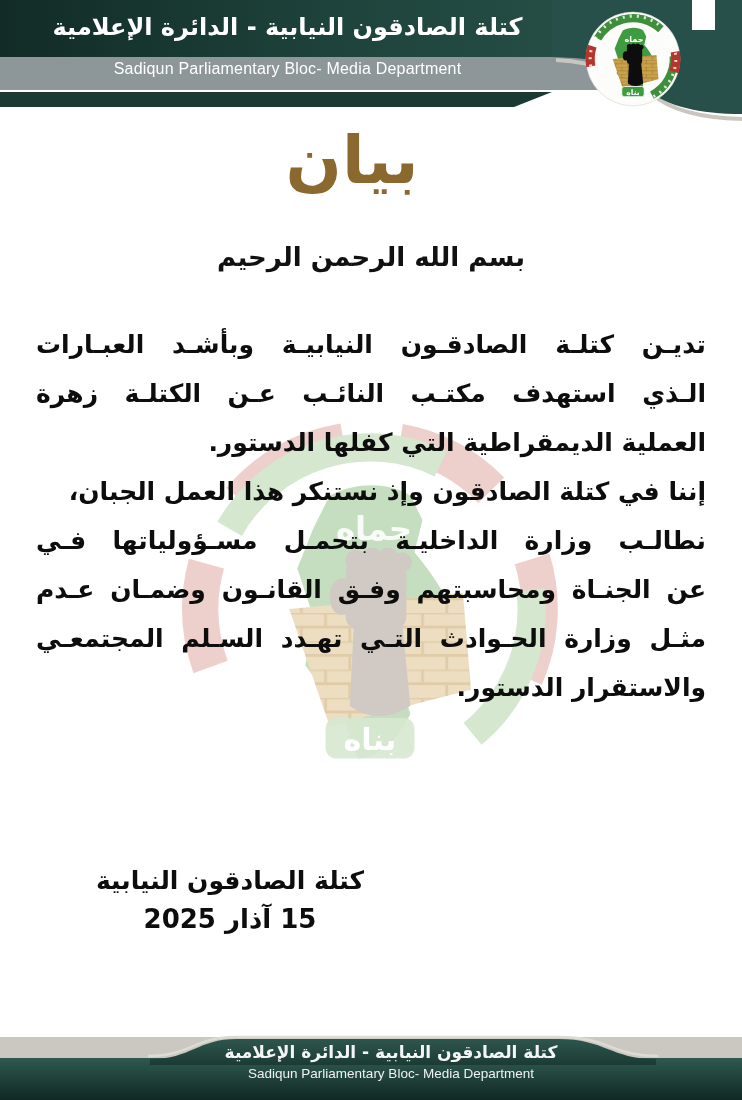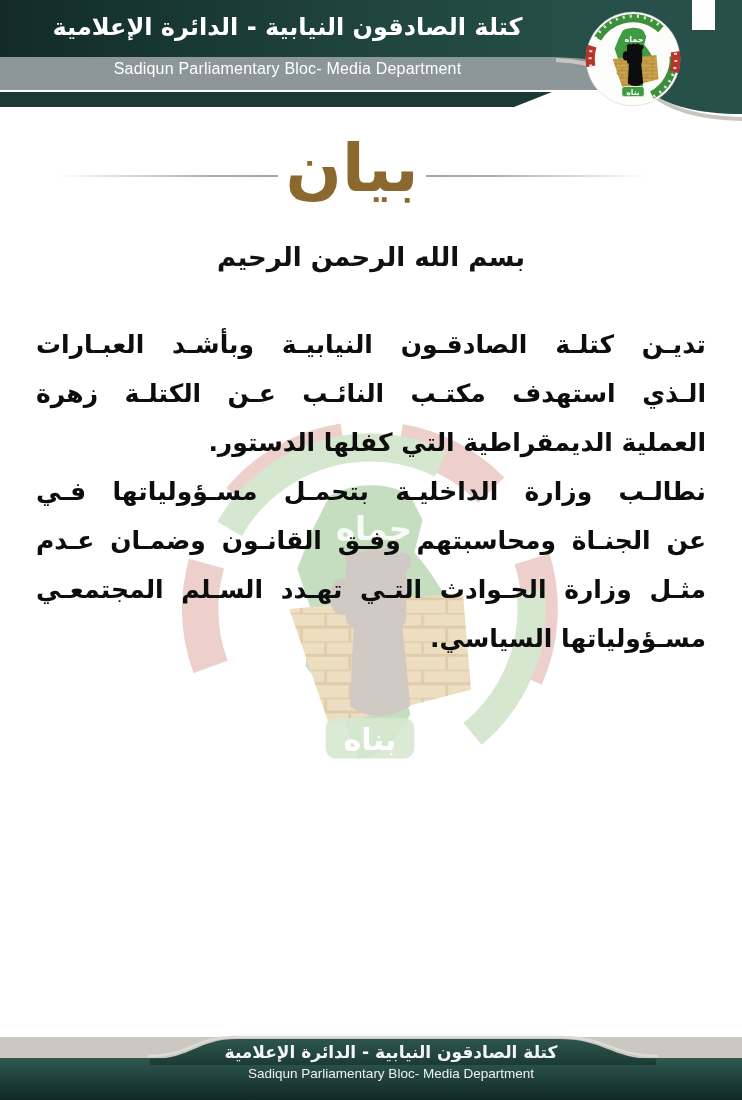--- a/index.html
+++ b/index.html
@@ -7,22 +7,22 @@
         font-family:"DejaVu Sans",sans-serif;text-decoration:underline;}
   
   .header{position:absolute;top:0;left:0;width:742px;height:132px;}
   .header svg{position:absolute;top:0;left:0;}
   .hdr-ar{position:absolute;top:13px;left:0;width:575px;text-align:center;color:#ffffff;
           font-size:24px;font-weight:bold;direction:rtl;}
   .hdr-en{position:absolute;top:60px;left:0;width:575px;text-align:center;color:#ffffff;
           font-size:16px;font-family:"Liberation Sans","DejaVu Sans",sans-serif;letter-spacing:.2px;}
   .logo-wrap{position:absolute;top:10px;left:582px;width:102px;height:102px;}
   
-  .title-row{position:absolute;top:128px;left:56px;width:592px;height:96px;
-             display:flex;align-items:center;}
+  .title-row{position:absolute;top:120px;left:56px;width:592px;height:96px;
+             display:flex;align-items:center;flex-direction:column;}
   .rule{flex:1;height:2px;}
   .rule.left{background:linear-gradient(90deg,rgba(182,177,168,0),#b2ada4 70%,#a9a49b);}
   .rule.right{background:linear-gradient(90deg,#a9a49b,#b2ada4 30%,rgba(182,177,168,0));}
   .word-bayan{color:#8b682e;font-size:66px;font-weight:bold;line-height:1;padding:0 8px 14px 8px;direction:rtl;}
   
   .basmala{position:absolute;top:242px;left:0;width:742px;text-align:center;direction:rtl;
            font-size:26px;font-weight:bold;color:#111;}
   .watermark{position:absolute;top:415px;left:168px;width:404px;height:404px;opacity:.85;z-index:0;}
   .body-text{position:absolute;top:320px;left:36px;width:670px;z-index:1;direction:rtl;color:#0d0d0d;}
   .bline{height:49px;line-height:49px;font-size:25px;font-weight:bold;overflow:hidden;}
@@ -137,26 +137,31 @@
       <text x="51" y="31" text-anchor="middle" font-size="8" font-weight="bold" fill="#ffffff" opacity="0.9" font-family="DejaVu Sans, sans-serif">حماه</text>
       <rect x="39" y="75" width="22" height="10" rx="2.5" fill="#cfe3c8" opacity="0.9"></rect>
       <text x="50" y="83" text-anchor="middle" font-size="7.5" font-weight="bold" fill="#ffffff" font-family="DejaVu Sans, sans-serif">بناه</text>
     </svg>
   </div>
 
   <div class="body-text">
       <div class="bline just">تديـن كتلـة الصادقـون النيابيـة وبأشـد العبـارات الهجـوم</div>
       <div class="bline just">الـذي استهدف مكتـب النائـب عـن الكتلـة زهرة البجـاري</div>
       <div class="bline ralign">العملية الديمقراطية التي كفلها الدستور.</div>
+      <div class="bline ralign">إننا في كتلة الصادقون وإذ نستنكر هذا العمل الجبان،</div>
       <div class="bline just">نطالـب وزارة الداخليـة بتحمـل مسـؤولياتها فـي الكشـف</div>
       <div class="bline just">عن الجنـاة ومحاسبتهم وفـق القانـون وضمـان عـدم تكـرار</div>
       <div class="bline just">مثـل وزارة الحـوادث التـي تهـدد السـلم المجتمعـي</div>
-      <div class="bline ralign">مسـؤولياتها السياسي.</div>
+      <div class="bline ralign">والاستقرار الدستور.</div>
     </div>
 
+  <div class="signature">
+    <div class="sig-name">كتلة الصادقون النيابية</div>
+    <div class="sig-date">15 آذار 2025</div>
+  </div>
 
   <div class="footer">
     <svg width="742" height="65" viewBox="0 0 742 65">
       <defs>
         <linearGradient id="fg" x1="0" y1="0" x2="0" y2="1">
           <stop offset="0" stop-color="#2f5950"></stop>
           <stop offset="1" stop-color="#102823"></stop>
         </linearGradient>
         <linearGradient id="fg2" x1="0" y1="0" x2="0" y2="1">
           <stop offset="0" stop-color="#2e564d"></stop>

